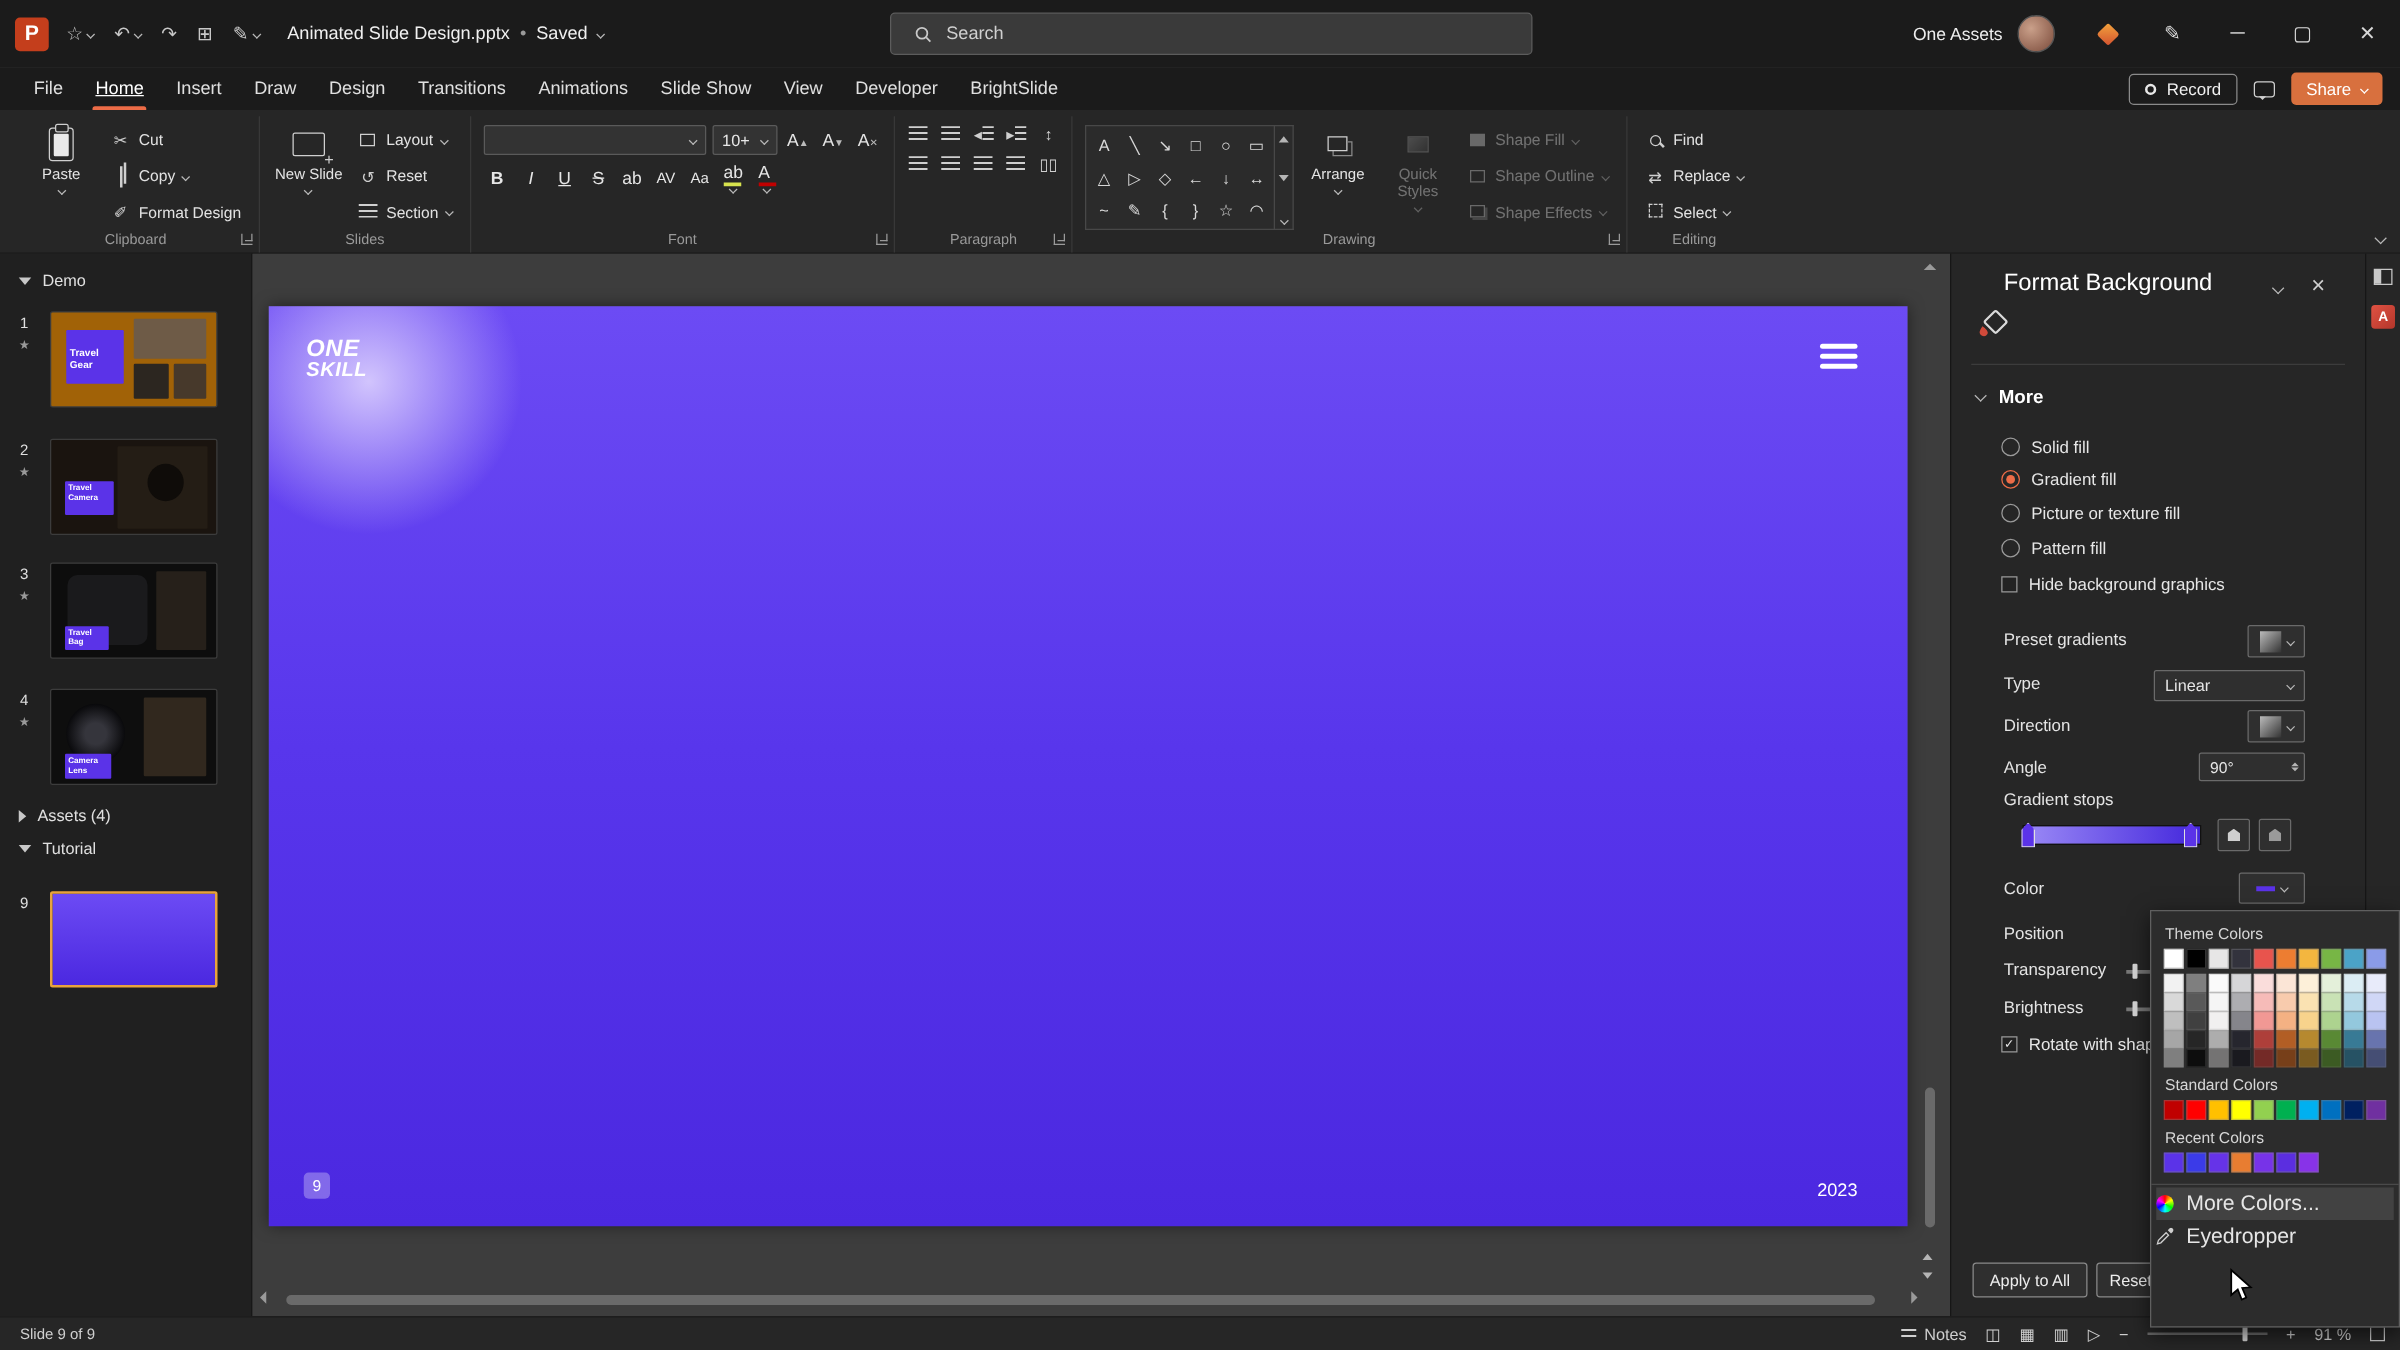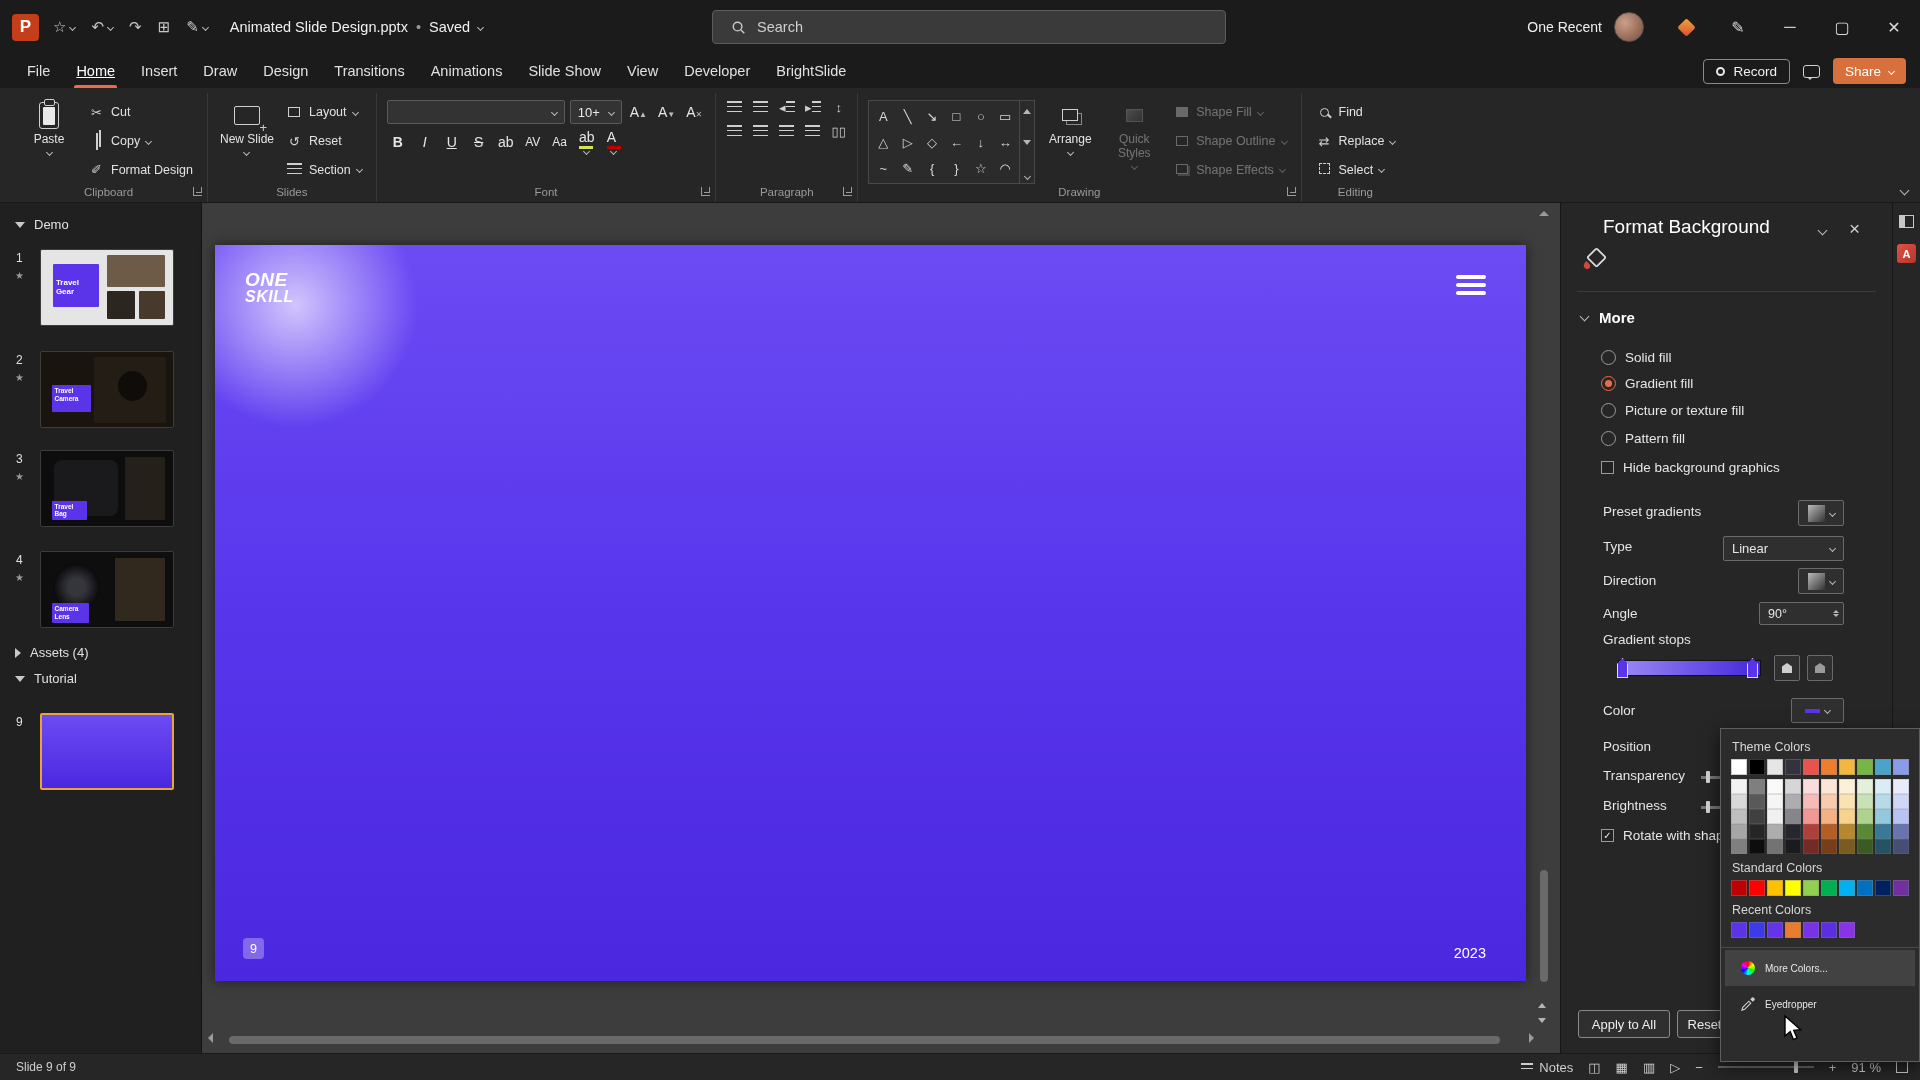--- a/index.html
+++ b/index.html
@@ -84,21 +84,21 @@
 .sel-ic{display:inline-block;width:11px;height:11px;border:1.4px dashed #cfcfcf;}
 .rb-collapse{position:absolute;right:12px;bottom:8px;}
 
 
 .thumbs{position:absolute;top:203px;left:0;width:202px;bottom:27px;background:#202020;border-right:1px solid #141414;padding-left:34px;}
 .sec-h{position:absolute;left:15px;display:flex;gap:9px;align-items:center;font-size:13px;color:#e0e0e0;}
 .tri-exp{width:0;height:0;border-left:5px solid transparent;border-right:5px solid transparent;border-top:6px solid #c8c8c8;}
 .tri-col{width:0;height:0;border-top:5px solid transparent;border-bottom:5px solid transparent;border-left:6px solid #c8c8c8;}
 .t-num{position:absolute;left:16px;font-size:12px;color:#e0e0e0;}
 .t-star{position:absolute;left:15px;font-size:10px;color:#9a9a9a;}
-.thumb{position:absolute;left:40px;width:134px;height:77px;background:#e5e5e5;border:1px solid #3c3c3c;border-radius:2px;overflow:hidden;}
+.thumb{position:absolute;left:40px;width:134px;height:77px;background:#a16207;border:1px solid #3c3c3c;border-radius:2px;overflow:hidden;}
 .thumb.selected{border:2px solid #E8A33D;}
 .blk{position:absolute;border-radius:1px;}
 .tp{position:absolute;background:#5B33E8;color:#fff;font-size:6.5px;line-height:1.2;padding:2px 3px;border-radius:1px;font-weight:bold;overflow:hidden;}
 .thumb.gear .tp{left:9%;top:18%;width:35%;height:58%;padding-top:14px;font-size:8px;}
 .thumb.gear .b1{left:50%;top:7%;width:44%;height:42%;background:#6e5b47;}
 .thumb.gear .b2{left:50%;top:54%;width:21%;height:38%;background:#2c2620;}
 .thumb.gear .b3{left:74%;top:54%;width:20%;height:38%;background:#47392b;}
 .thumb.camera{background:#1a140f;}
 .thumb.camera .tp{left:8%;top:44%;width:30%;height:36%;}
 .thumb.camera .b1{left:40%;top:6%;width:55%;height:88%;background:#241d15;}
@@ -173,21 +173,21 @@
 .fsq-ic{width:19px;height:19px;border-radius:3px;background:linear-gradient(135deg,#E05243,#B3362B);color:#fff;font-size:11px;display:flex;align-items:center;justify-content:center;font-weight:bold;}
 
 
 .popup{position:absolute;left:1720px;top:728px;width:200px;height:334px;background:#2c2c2c;border:1px solid #5f5f5f;box-shadow:0 5px 16px rgba(0,0,0,.6);z-index:50;padding:4px 10px 6px;}
 .pp-h{font-size:12.5px;color:#d6d6d6;margin:7px 0 5px 1px;}
 .sw-row{display:flex;gap:2px;}
 .sw-row.main{margin-bottom:4px;}
 .sw{width:16px;height:16px;border:1px solid rgba(130,130,130,.4);flex:none;}
 .sw.t{height:15px;border-color:rgba(130,130,130,.22);}
 .pp-sep{border-top:1px solid #4a4a4a;margin:9px -10px 2px;}
-.pp-item{height:36px;display:flex;align-items:center;gap:10px;padding-left:16px;font-size:10px;color:#e6e6e6;margin:0 -6px;}
+.pp-item{height:26px;display:flex;align-items:center;gap:10px;padding-left:0;font-size:17px;color:#e6e6e6;margin:0 -6px;}
 .pp-item.hover{background:#424242;}
 .wheel{width:14px;height:14px;border-radius:50%;background:conic-gradient(#f00,#ff0,#0f0,#0ff,#00f,#f0f,#f00);flex:none;}
 
 
 .statusbar{position:absolute;left:0;right:0;bottom:0;height:27px;background:#262626;border-top:1px solid #1a1a1a;display:flex;align-items:center;font-size:12px;color:#cfcfcf;z-index:40;}
 .sb-left{padding-left:16px;}
 .sb-right{margin-left:auto;display:flex;align-items:center;gap:15px;padding-right:12px;}
 .sb-ic{font-size:13px;color:#cfcfcf;display:flex;align-items:center;gap:6px;}
 .ztrack{width:96px;height:2.5px;background:#6a6a6a;position:relative;}
 .zknob{position:absolute;left:76px;top:-5px;width:4px;height:12px;background:#cfcfcf;border-radius:1px;}
@@ -230,21 +230,21 @@
       <span class="chv sm"></span>
     </div>
     <div class="searchbox">
       <svg width="15" height="15" viewBox="0 0 16 16">
           <circle cx="7" cy="7" r="4.6" fill="none" stroke="#c9c9c9" stroke-width="1.5"></circle>
           <line x1="10.6" y1="10.6" x2="14.2" y2="14.2" stroke="#c9c9c9" stroke-width="1.5"></line>
         </svg>
       <span>Search</span>
     </div>
     <div class="tb-right">
-      <span class="user-name">One Recent</span>
+      <span class="user-name">One Assets</span>
       <div class="avatar"></div>
       <div class="tb-ic">
           <span class="diamond"></span>
         </div>
       <div class="tb-ic">✎</div>
       <div class="tb-ic">─</div>
       <div class="tb-ic">▢</div>
       <div class="tb-ic">✕</div>
     </div>
   </header>

